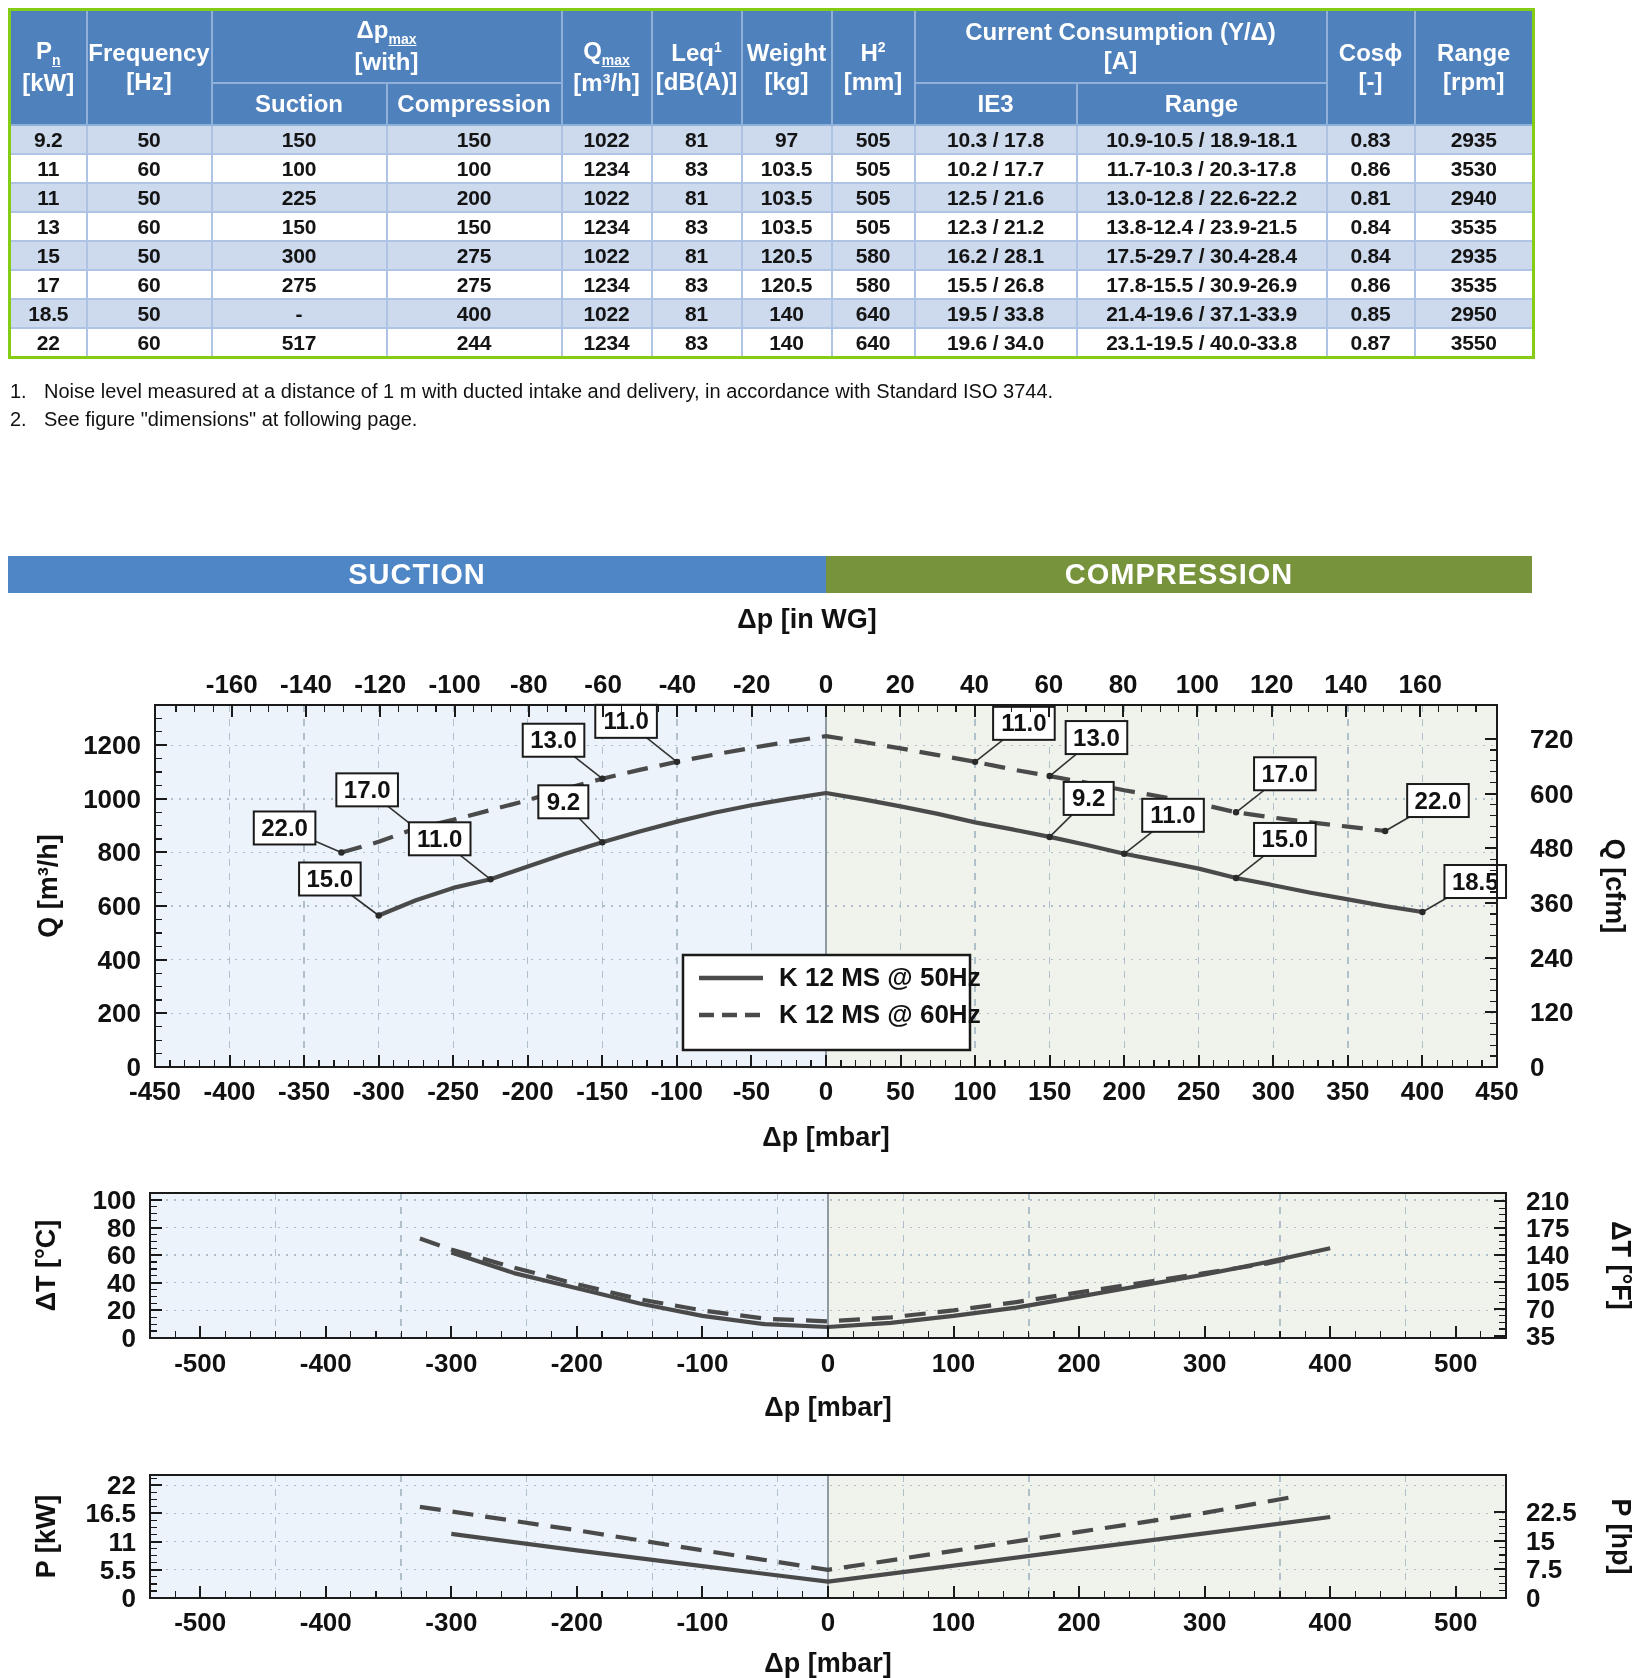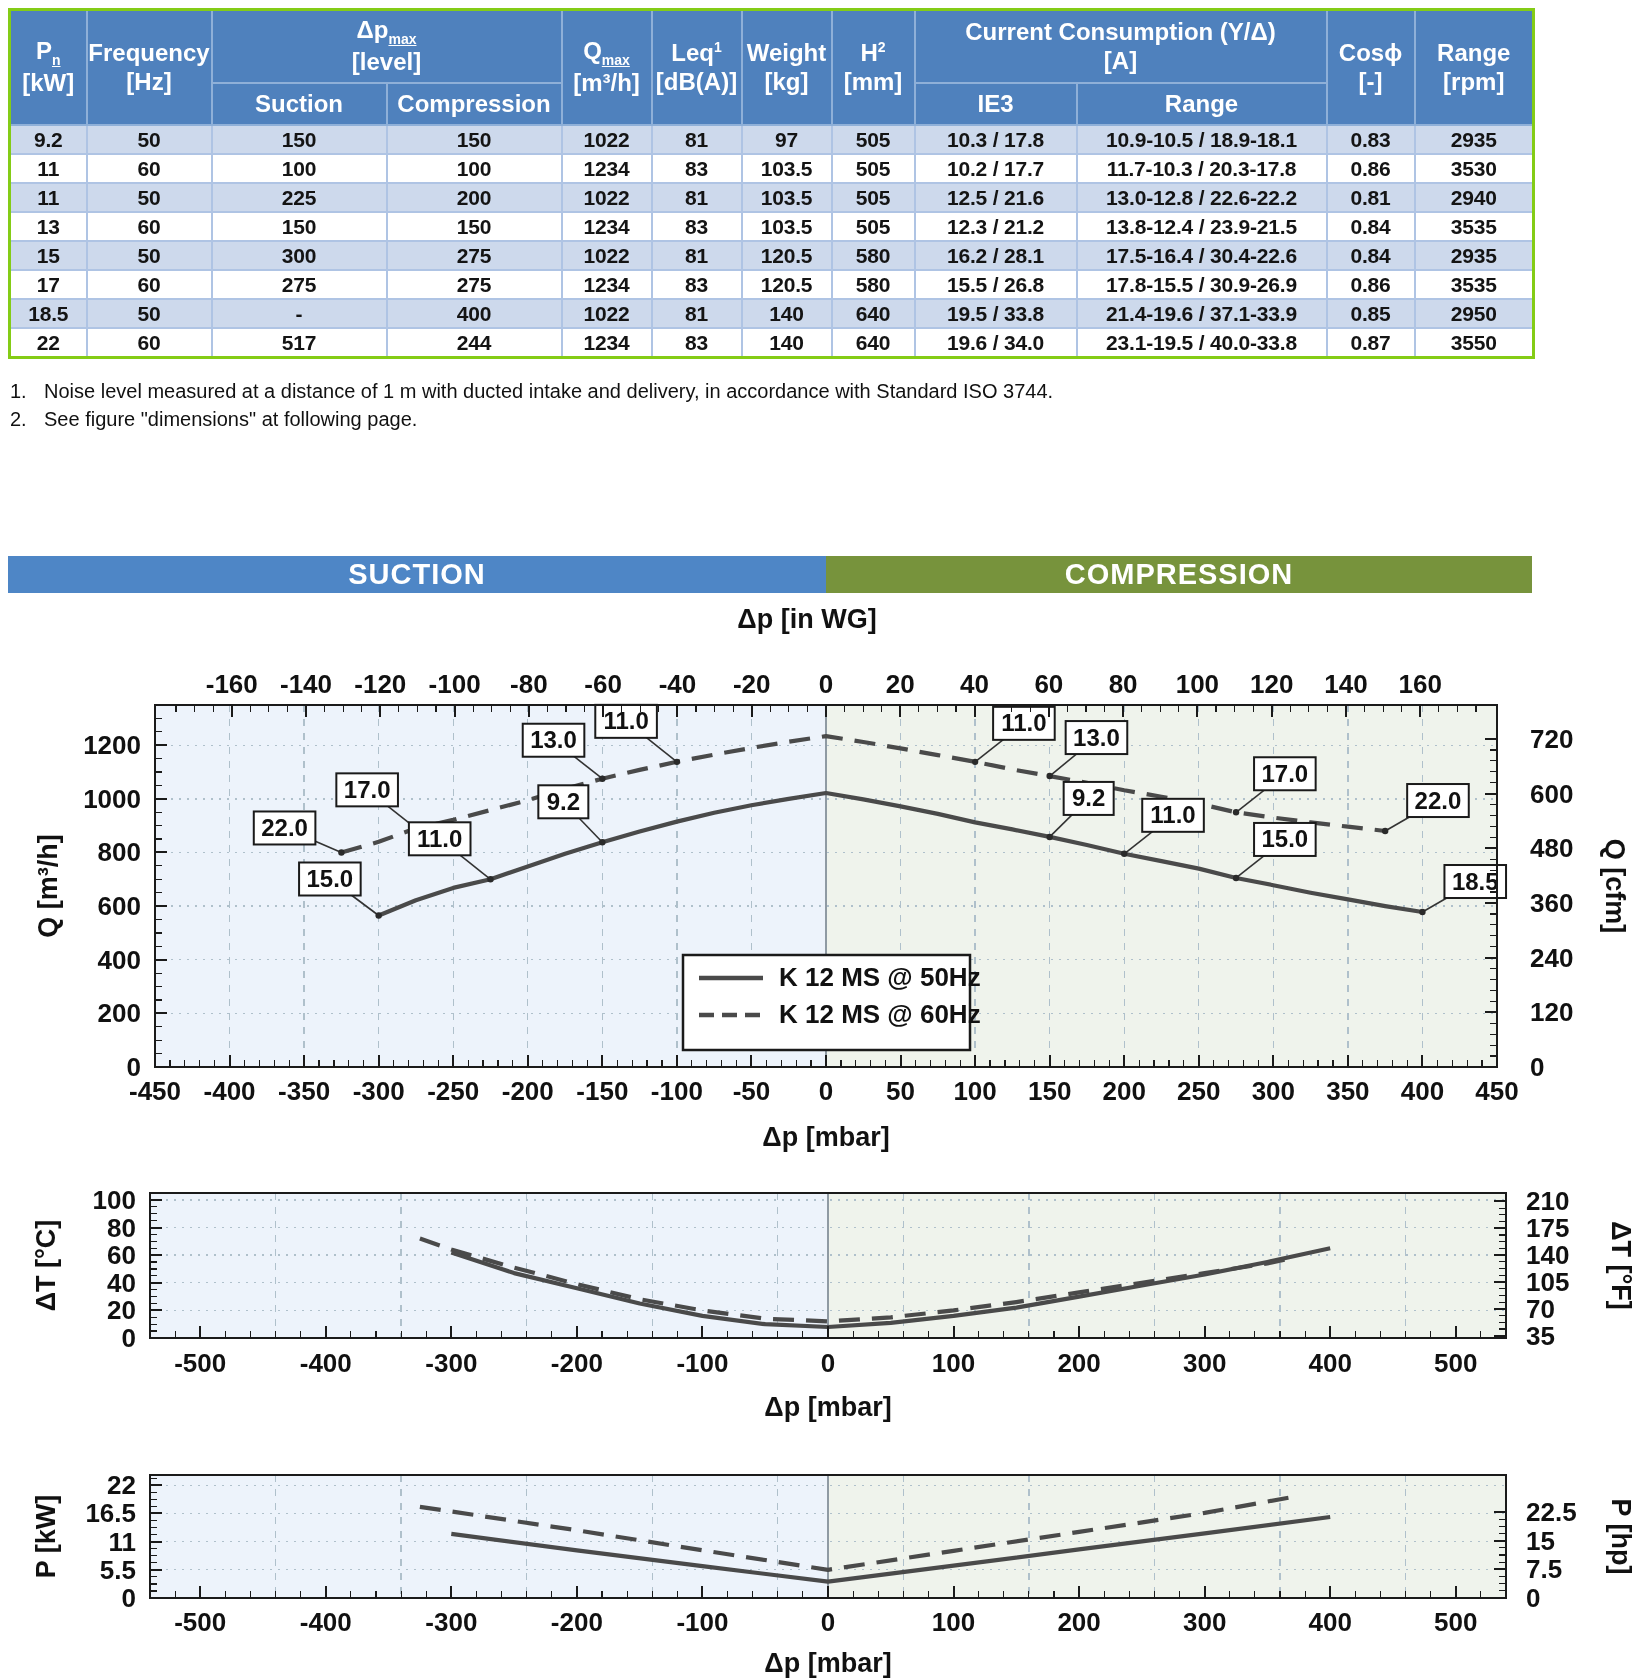--- a/index.html
+++ b/index.html
@@ -778,21 +778,21 @@
           <th rowspan="2">
             <div class="h-main">P<sub>n</sub></div>
             <div class="h-unit">[kW]</div>
           </th>
           <th rowspan="2">
             <div class="h-main">Frequency</div>
             <div class="h-unit">[Hz]</div>
           </th>
           <th colspan="2">
             <div class="h-main">Δp<sub>max</sub></div>
-            <div class="h-unit">[level]</div>
+            <div class="h-unit">[with]</div>
           </th>
           <th rowspan="2">
             <div class="h-main">Q<sub>max</sub></div>
             <div class="h-unit">[m³/h]</div>
           </th>
           <th rowspan="2">
             <div class="h-main">Leq<sup>1</sup></div>
             <div class="h-unit">[dB(A)]</div>
           </th>
           <th rowspan="2">
@@ -883,21 +883,21 @@
         <tr class="shaded">
           <td>15</td>
           <td>50</td>
           <td>300</td>
           <td>275</td>
           <td>1022</td>
           <td>81</td>
           <td>120.5</td>
           <td>580</td>
           <td>16.2 / 28.1</td>
-          <td>17.5-16.4 / 30.4-22.6</td>
+          <td>17.5-29.7 / 30.4-28.4</td>
           <td>0.84</td>
           <td>2935</td>
         </tr>
         <tr>
           <td>17</td>
           <td>60</td>
           <td>275</td>
           <td>275</td>
           <td>1234</td>
           <td>83</td>

